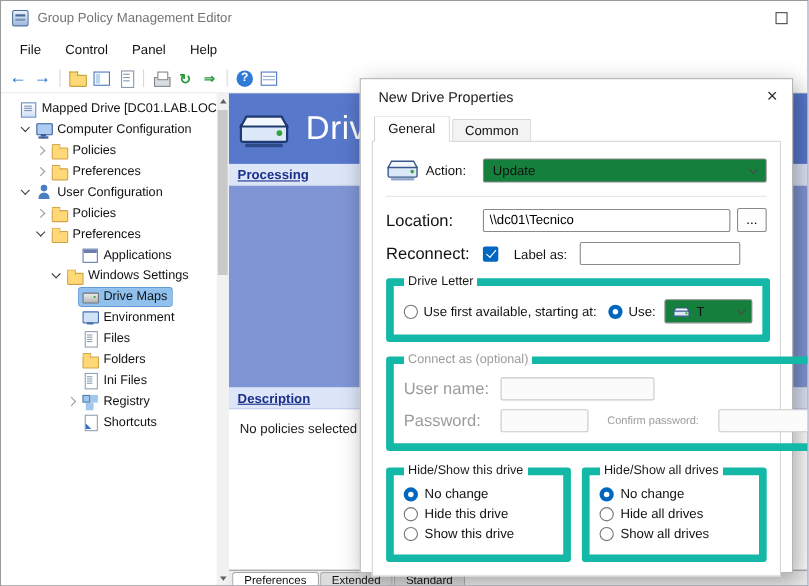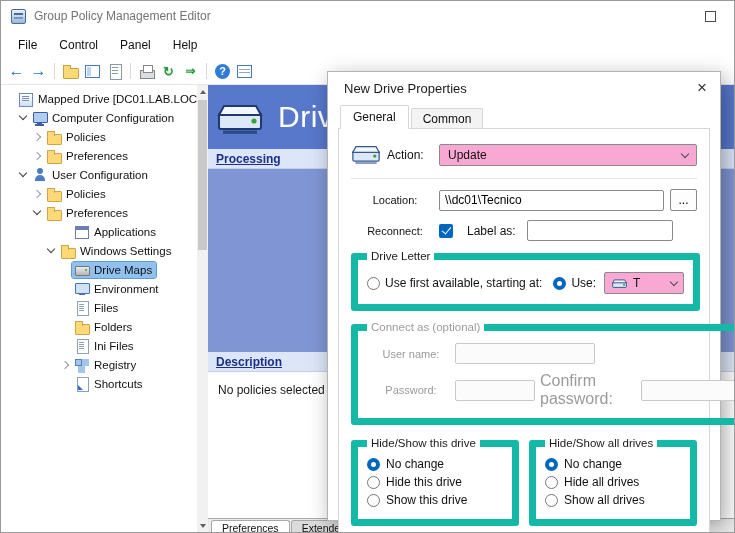--- a/index.html
+++ b/index.html
@@ -96,43 +96,43 @@
   
   .dialog { position:absolute; left:326px; top:70px; width:394px; height:450px; background:#fff; border:1px solid #b4b4b4; box-shadow:4px 6px 20px rgba(0,0,0,.35); z-index:10; }
   .dlg-titlebar { height:32px; display:flex; align-items:center; padding-left:16px; }
   .dlg-title { font-size:13px; color:#1a1a1a; }
   .dlg-close { margin-left:auto; width:36px; height:32px; display:flex; align-items:center; justify-content:center; font-size:17px; color:#333; cursor:default; }
   .dlg-tabs { display:flex; padding-left:12px; align-items:flex-end; }
   .dtab { font-size:12px; padding:3px 11px; background:#f3f3f3; border:1px solid #d6d6d6; border-bottom:none; margin-right:2px; border-radius:2px 2px 0 0; position:relative; top:1px; }
   .dtab.active { background:#fff; padding:4px 12px; z-index:2; border-bottom:1px solid #fff; }
   .dpage { border:1px solid #d6d6d6; margin:0 10px; background:#fff; padding:12px 12px 8px; position:relative; z-index:1; }
   .frow { display:flex; align-items:center; margin-bottom:9px; }
-  .flabel { width:88px; flex:none; font-size:11px;text-align:center; }
+  .flabel { width:88px; flex:none; font-size:15px; }
   .alabel { width:52px; flex:none; font-size:12px; }
   .aicon { width:36px; flex:none; }
   .hsep { height:1px; background:#e4e4e4; margin:2px 0 10px; }
-  .combo { flex:1; height:22px; border:1px solid #8a8a8a; border-radius:2px; display:flex; align-items:center; gap:5px; padding:0 8px; font-size:12px; background:#f9a8d4; min-width:0; }
+  .combo { flex:1; height:22px; border:1px solid #8a8a8a; border-radius:2px; display:flex; align-items:center; gap:5px; padding:0 8px; font-size:12px; background:#15803d; min-width:0; }
   .dd-ar { width:6px; height:6px; border-right:1.4px solid #4a4a4a; border-bottom:1.4px solid #4a4a4a; transform:rotate(45deg); margin-left:auto; margin-top:-3px; flex:none; }
   .tin { flex:1; height:21px; border:1px solid #8a8a8a; border-radius:2px; font:12px "Liberation Sans", sans-serif; padding:0 5px; min-width:0; background:#fff; }
   .tin:disabled { border-color:#c9c9c9; background:#fbfbfb; }
   .browse { width:27px; height:22px; margin-left:6px; border:1px solid #8a8a8a; border-radius:2px; background:#fdfdfd; font:12px "Liberation Sans", sans-serif; flex:none; }
   .checkbox { width:14px; height:14px; border-radius:2px; background:#0067c0; position:relative; flex:none; }
   .checkbox::after { content:""; position:absolute; left:4.5px; top:1.5px; width:4px; height:8px; border-right:1.6px solid #fff; border-bottom:1.6px solid #fff; transform:rotate(40deg); }
   .lblas { width:60px; margin-left:14px; flex:none; font-size:12px; }
   .labelas { max-width:146px; }
   fieldset { border:7px solid #14b8a6; border-radius:3px; margin:2px 0 10px; padding:4px 9px 8px; }
   legend { font-size:11.5px; padding:0 4px; color:#1a1a1a; }
   .radio { width:13px; height:13px; border-radius:50%; border:1px solid #767676; background:#fff; flex:none; }
   .radio.checked { border:4px solid #0067c0; }
   .ropt { display:flex; align-items:center; gap:5px; font-size:12px; white-space:nowrap; }
   .dlrow { display:flex; align-items:center; padding:6px 0 2px; }
   .combo.letter { flex:none; width:80px; margin-left:8px; padding:0 6px; }
   .ml { margin-left:11px; }
   .dis { color:#9b9b9b; }
-  .conf { margin-left:5px; width:101px; flex:none; font-size:16px; }
+  .conf { margin-left:17px; width:101px; flex:none; font-size:10px; }
   .w140 { max-width:140px; } .w80 { max-width:80px; }
   .ca-row { display:flex; align-items:center; margin:6px 0 2px; }
   .ca-row + .ca-row { margin-top:8px; }
   .fs2 { display:flex; gap:10px; }
   .fs2 fieldset { flex:1; margin-bottom:4px; }
   .vopt { display:flex; align-items:center; gap:6px; font-size:12px; margin:4px 0; white-space:nowrap; }
   .dlg-buttons { position:absolute; right:12px; bottom:9px; display:flex; gap:11px; }
   .btn { width:70px; height:24px; font:12px "Liberation Sans", sans-serif; background:#fdfdfd; border:1px solid #989898; border-radius:3px; }
   .btn.default { border-color:#0067c0; box-shadow:inset 0 0 0 1px #0067c0; }
 </style>

